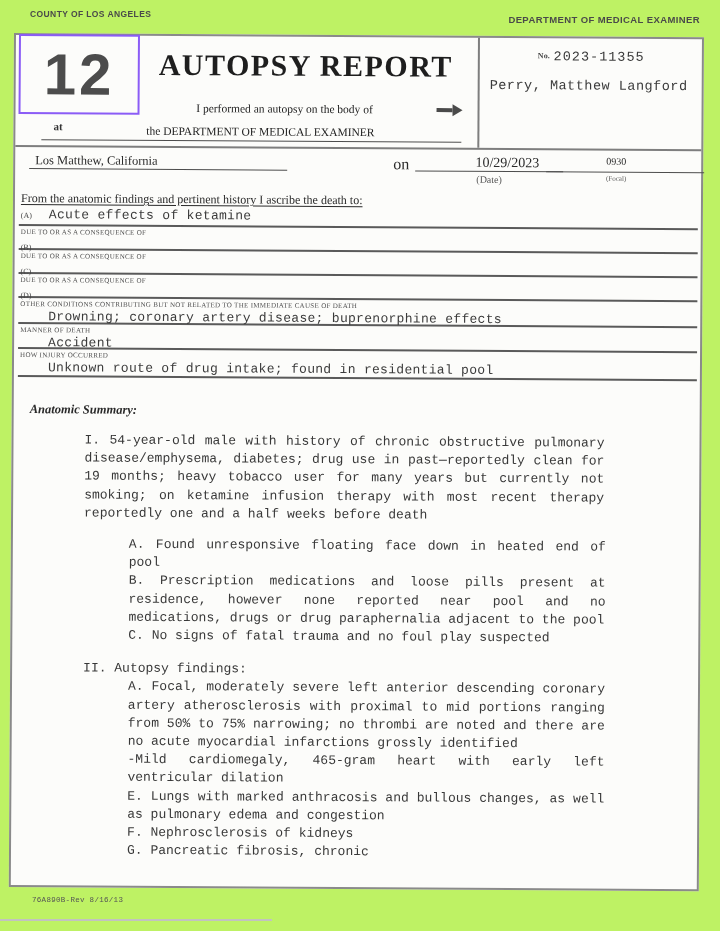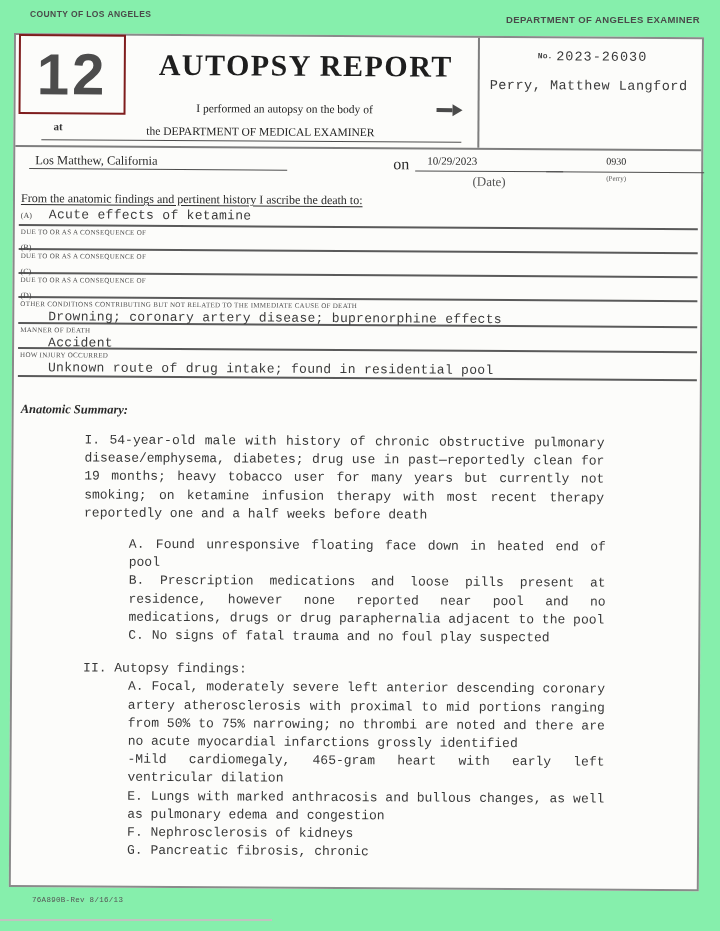--- a/index.html
+++ b/index.html
@@ -1,66 +1,66 @@
 <!DOCTYPE html>
 <html><head>
 <meta charset="utf-8">
 <style>
   * { margin: 0; padding: 0; box-sizing: border-box; }
   html, body { width: 720px; height: 931px; background: #fafaf8; overflow: hidden; }
   .sheet {
     position: relative; width: 720px; height: 931px;
-    background: #86efac;
+    background: #bef264;
     font-family: "Liberation Serif", serif;
     color: #2a2a2a;
   }
   
   .top-label { position: absolute; font-family: "Liberation Sans", sans-serif; font-weight: bold; color: #4a4a4a; }
   .top-left-label { left: 30px; top: 9px; font-size: 8.5px; letter-spacing: 0.4px; }
   .top-right-label { right: 20px; top: 14px; font-size: 9.5px; letter-spacing: 0.4px; }
 
   
   .mainbox {
     position: absolute; left: 14px; top: 33px; width: 690px; height: 854px;
     border: 2px solid #8a8a8a; background: #fcfcfa;
     transform: rotate(0.35deg); transform-origin: top left;
   }
   .header { position: relative; height: 112px; border-bottom: 2px solid #7e7e7e; }
   .numbox {
-    position: absolute; left: 3px; top: -1px; width: 107px; height: 80px;
-    border: 2px solid #7f1d1d; text-align: center;
+    position: absolute; left: 3px; top: -1px; width: 121px; height: 80px;
+    border: 2px solid #8b5cf6; text-align: center;
   }
   .numbox .num {
     font-family: "Liberation Sans", sans-serif; font-weight: bold;
     font-size: 58px; line-height: 76px; color: #4c4c4c; letter-spacing: 3px;
   }
   .title {
     position: absolute; left: 114px; width: 352px; top: 12px; text-align: center;
     font-size: 30px; font-weight: bold; letter-spacing: 1.5px; color: #1e1e1e;
   }
   .performed { position: absolute; left: 114px; width: 310px; top: 66px; text-align: center; font-size: 11.5px; color: #222; }
   .arrow-wrap { position: absolute; left: 420px; top: 66px; }
   .at-label { position: absolute; left: 6px; top: 85px; font-size: 11px; font-weight: bold; color: #333; margin-left: 32px; }
   .dept-line { position: absolute; left: 90px; width: 310px; top: 89px; text-align: center; font-size: 11.5px; color: #222; }
   .hdr-underline { position: absolute; left: 26px; width: 420px; top: 104px; border-bottom: 1.5px solid #4d4d4d; }
   .rightbox { position: absolute; right: 0; top: 0; width: 224px; height: 100%; border-left: 2px solid #7e7e7e; }
   .caseno-row { position: absolute; left: 10px; top: 8px; }
-  .caseno-label { font-family: Liberation Mono, monospace; font-size: 8px; font-weight: bold; color: #444; vertical-align: 2px; padding-left: 48px; }
+  .caseno-label { font-family: Liberation Serif, serif; font-size: 8px; font-weight: bold; color: #444; vertical-align: 2px; padding-left: 48px; }
   .mono { font-family: "Liberation Mono", monospace; color: #3a3a3a; }
   .caseno-value { font-size: 13.5px; letter-spacing: 1px; }
   .decedent { position: absolute; left: 10px; top: 40px; font-size: 13.5px; letter-spacing: 0.5px; }
 
   
   .place { position: absolute; left: 20px; top: 118px; font-size: 12.5px; }
   .u-seg { position: absolute; border-bottom: 1.5px solid #4d4d4d; }
   .seg-place { left: 14px; width: 258px; top: 118px; height: 16px; }
   .on-label { position: absolute; left: 378px; top: 118px; font-size: 16px; }
-  .date-val { position: absolute; left: 412px; width: 148px; top: 117px; text-align: left; font-size: 11px; }
+  .date-val { position: absolute; left: 376px; width: 148px; top: 117px; text-align: right; font-size: 14px; }
   .seg-date { left: 400px; width: 148px; top: 117px; height: 17px; }
-  .date-cap { position: absolute; left: 400px; width: 148px; top: 136px; text-align: center; font-size: 13px; color: #555; }
+  .date-cap { position: absolute; left: 400px; width: 148px; top: 136px; text-align: center; font-size: 10px; color: #555; }
   .time-val { position: absolute; left: 531px; width: 140px; top: 117px; text-align: center; font-size: 10px; }
   .seg-time { left: 531px; width: 158px; top: 117px; height: 17px; }
   .time-cap { position: absolute; left: 531px; width: 140px; top: 136px; text-align: center; font-size: 7px; color: #555; }
 
   
   .cod-intro { position: absolute; left: 6px; top: 156px; font-size: 12px; text-decoration: underline; text-underline-offset: 2px; }
   .cod-row { position: absolute; left: 4px; right: 3px; border-bottom: 2px solid #5a5a5a; }
   .tiny-label { font-family: "Liberation Serif", serif; font-size: 7px; letter-spacing: 0.3px; color: #4f4f4f; display: block; }
   .ln-label { font-size: 8px; color: #444; }
   .cod-value { font-size: 13px; letter-spacing: 0.3px; }
@@ -68,39 +68,39 @@
   .row-a .cod-value { position: absolute; left: 30px; top: 3px; }
   .row-b { top: 191px; height: 24px; padding: 2px 0 0 2px; }
   .row-c { top: 215px; height: 24px; padding: 2px 0 0 2px; }
   .row-d { top: 239px; height: 24px; padding: 2px 0 0 2px; }
   .row-other { top: 263px; height: 26px; padding: 2px 0 0 2px; }
   .row-manner { top: 289px; height: 25px; padding: 2px 0 0 2px; }
   .row-how { top: 314px; height: 28px; padding: 2px 0 0 2px; }
   .cod-row .indent-val { display: block; margin: 1px 0 0 28px; }
 
   
-  .anatomic-heading { position: absolute; left: 7px; top: 367px; font-size: 12.5px; font-weight: bold; font-style: italic; }
+  .anatomic-heading { position: absolute; left: 16px; top: 367px; font-size: 12.5px; font-weight: bold; font-style: italic; }
   .summary-flow { position: absolute; left: 71px; top: 396px; width: 520px; }
   .typed { font-family: "Liberation Mono", monospace; font-size: 13px; line-height: 18.2px; color: #383838; text-align: justify; }
   .indent-block { margin-left: 45px; width: 477px; }
   .gap-top { margin-top: 13px; }
   .gap-top2 { margin-top: 15px; }
 
   
   .form-number { position: absolute; left: 32px; top: 896px; font-size: 7.5px; color: #555; letter-spacing: 0.3px; }
   .scan-line { position: absolute; left: 0; top: 919px; width: 272px; border-bottom: 2px solid #c2c2c0; }
   .arrow-svg { display: block; }
 </style>
 </head>
 <body>
 
 <div class="sheet">
 
   <div class="top-label top-left-label">COUNTY OF LOS ANGELES</div>
-  <div class="top-label top-right-label">DEPARTMENT OF ANGELES EXAMINER</div>
+  <div class="top-label top-right-label">DEPARTMENT OF MEDICAL EXAMINER</div>
 
   <div class="mainbox">
 
     <div class="header">
       <div class="numbox">
         <div class="num">12</div>
       </div>
       <div class="title">AUTOPSY REPORT</div>
       <div class="performed">I performed an autopsy on the body of</div>
       <div class="arrow-wrap">
@@ -108,35 +108,35 @@
             <rect x="1" y="4.5" width="16" height="4" fill="#4a4a4a"></rect>
             <polygon points="17,0.5 27,6.5 17,12.5" fill="#4a4a4a"></polygon>
           </svg>
       </div>
       <div class="at-label">at</div>
       <div class="dept-line">the DEPARTMENT OF MEDICAL EXAMINER</div>
       <div class="hdr-underline"></div>
       <div class="rightbox">
         <div class="caseno-row">
           <span class="caseno-label">No.</span>
-          <span class="mono caseno-value">2023-26030</span>
+          <span class="mono caseno-value">2023-11355</span>
         </div>
         <div class="mono decedent">Perry, Matthew Langford</div>
       </div>
     </div>
 
     <div class="place">Los Matthew, California</div>
     <div class="u-seg seg-place"></div>
     <div class="on-label">on</div>
     <div class="date-val">10/29/2023</div>
     <div class="u-seg seg-date"></div>
     <div class="date-cap">(Date)</div>
     <div class="time-val">0930</div>
     <div class="u-seg seg-time"></div>
-    <div class="time-cap">(Perry)</div>
+    <div class="time-cap">(Focal)</div>
 
     <div class="cod-intro">From the anatomic findings and pertinent history I ascribe the death to:</div>
 
     <div class="cod-row row-a">
       <span class="ln-label">(A)</span>
       <span class="mono cod-value">Acute effects of ketamine</span>
     </div>
     <div class="cod-row row-b">
       <span class="tiny-label">DUE TO OR AS A CONSEQUENCE OF</span>
       <span class="ln-label">(B)</span>

